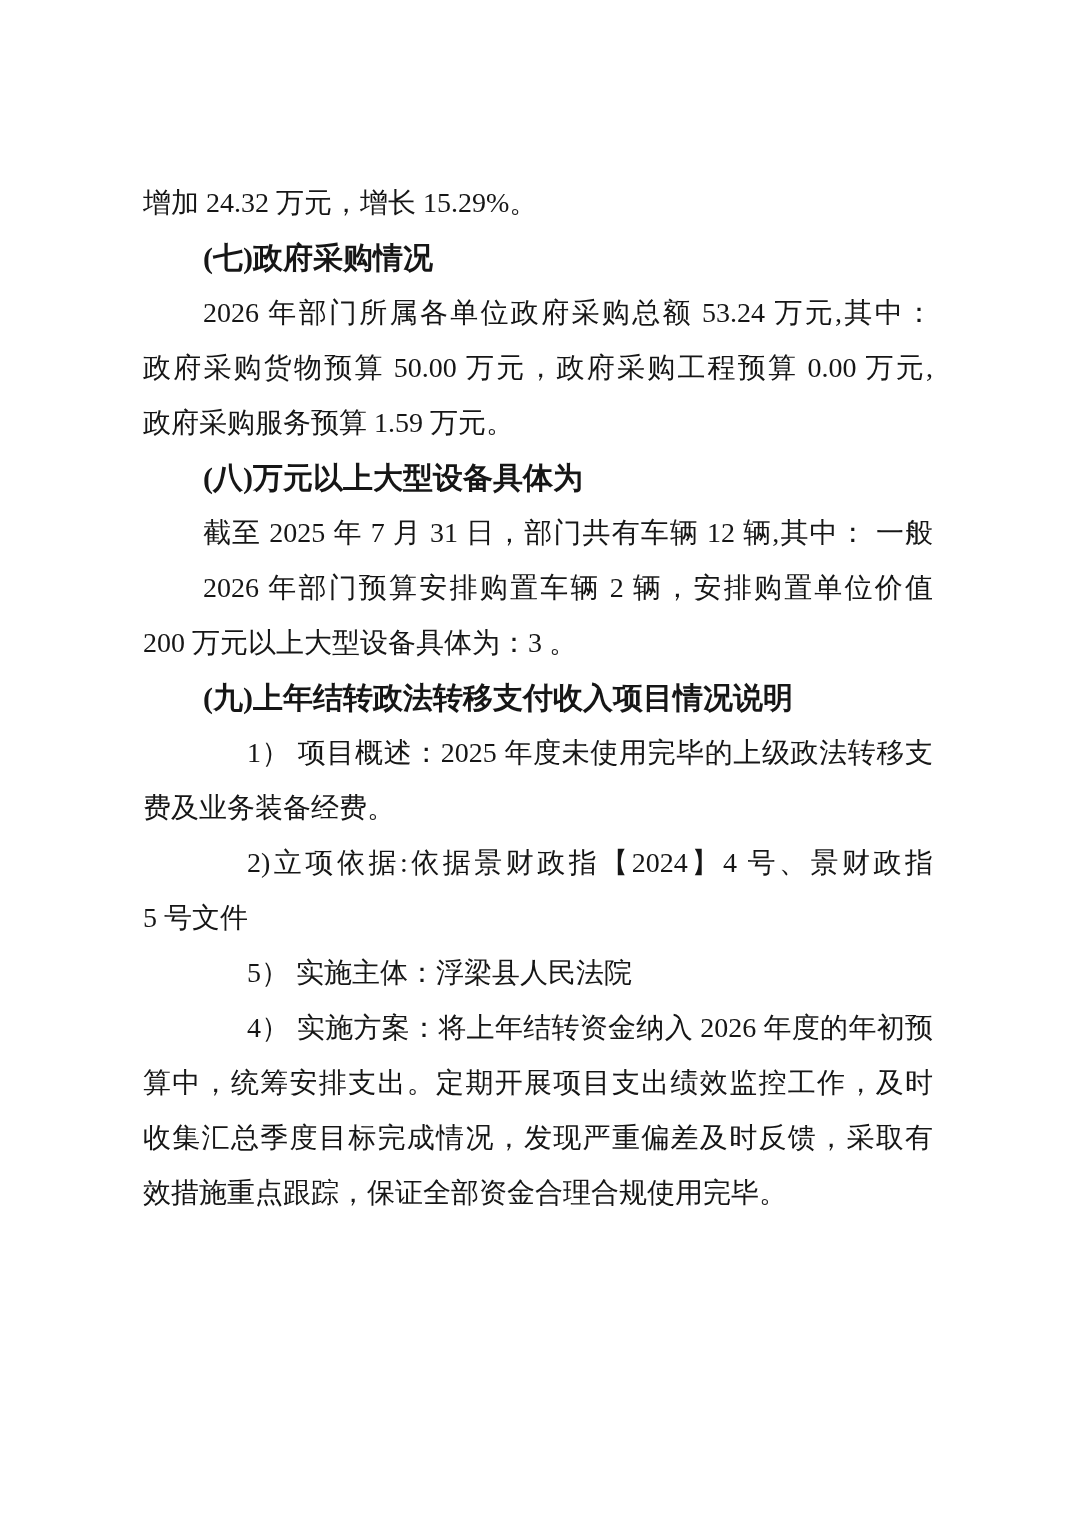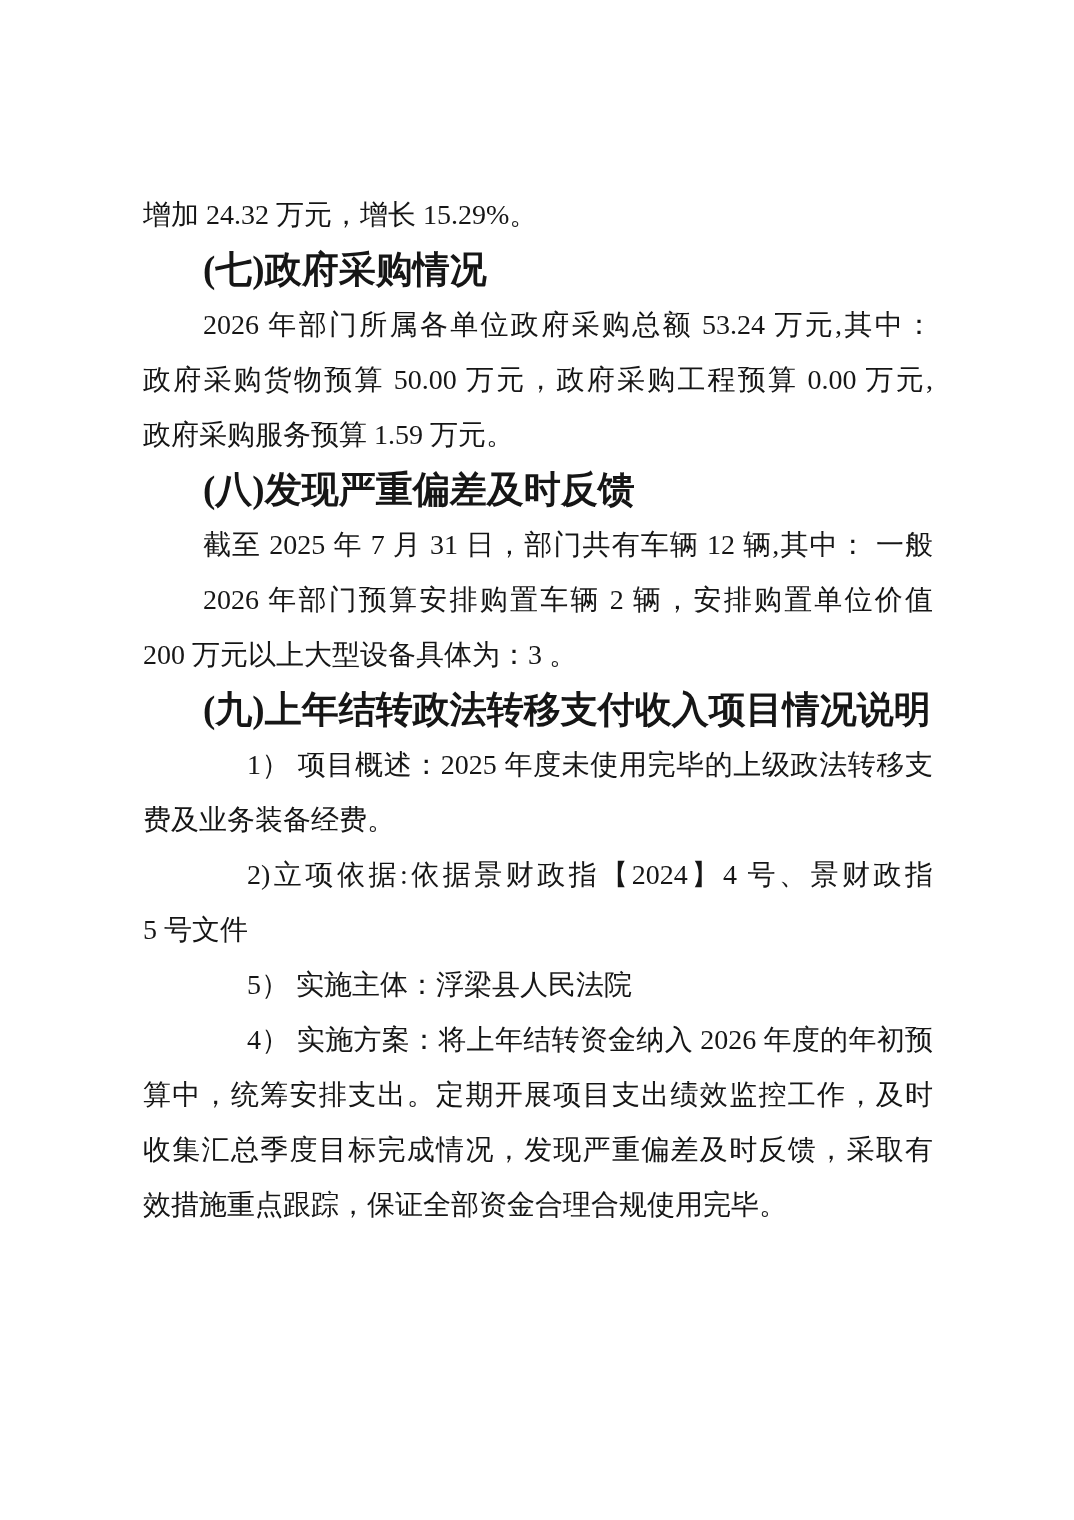--- a/index.html
+++ b/index.html
@@ -9,21 +9,21 @@
   }
   body {
     width: 1074px;
     height: 1520px;
     position: relative;
     overflow: hidden;
   }
   .doc {
     position: absolute;
     left: 143px;
-    top: 187px;
+    top: 175px;
     width: 790px;
     color: #161616;
     font-family: "Liberation Serif", "DejaVu Serif", serif;
     font-size: 28px;
   }
   .line {
     height: 55px;
     line-height: 55px;
     white-space: nowrap;
     text-align: left;
@@ -35,33 +35,33 @@
     text-align-last: justify;
     overflow: hidden;
   }
   
   .i2 { padding-left: 60px; }
   
   .i3 { padding-left: 104px; }
   
   .h {
     font-weight: 700;
-    font-size: 37px;
+    font-size: 30px;
   }
 </style>
 </head>
 <body>
 
 <div class="doc">
   <div class="line">增加 24.32 万元，增长 15.29%。</div>
   <div class="line h i2">(七)政府采购情况</div>
   <div class="line i2 j">2026 年部门所属各单位政府采购总额 53.24 万元,其中：</div>
   <div class="line j">政府采购货物预算 50.00 万元，政府采购工程预算 0.00 万元,</div>
   <div class="line">政府采购服务预算 1.59 万元。</div>
-  <div class="line h i2">(八)发现严重偏差及时反馈</div>
+  <div class="line h i2">(八)万元以上大型设备具体为</div>
   <div class="line i2 j">截至 2025 年 7 月 31 日，部门共有车辆 12 辆,其中： 一般</div>
   <div class="line i2 j">2026 年部门预算安排购置车辆 2 辆，安排购置单位价值</div>
   <div class="line">200 万元以上大型设备具体为：3 。</div>
   <div class="line h i2">(九)上年结转政法转移支付收入项目情况说明</div>
   <div class="line i3 j">1） 项目概述：2025 年度未使用完毕的上级政法转移支</div>
   <div class="line">费及业务装备经费。</div>
   <div class="line i3 j">2)立项依据:依据景财政指【2024】4 号、景财政指【2024】</div>
   <div class="line">5 号文件</div>
   <div class="line i3">5） 实施主体：浮梁县人民法院</div>
   <div class="line i3 j">4） 实施方案：将上年结转资金纳入 2026 年度的年初预</div>

